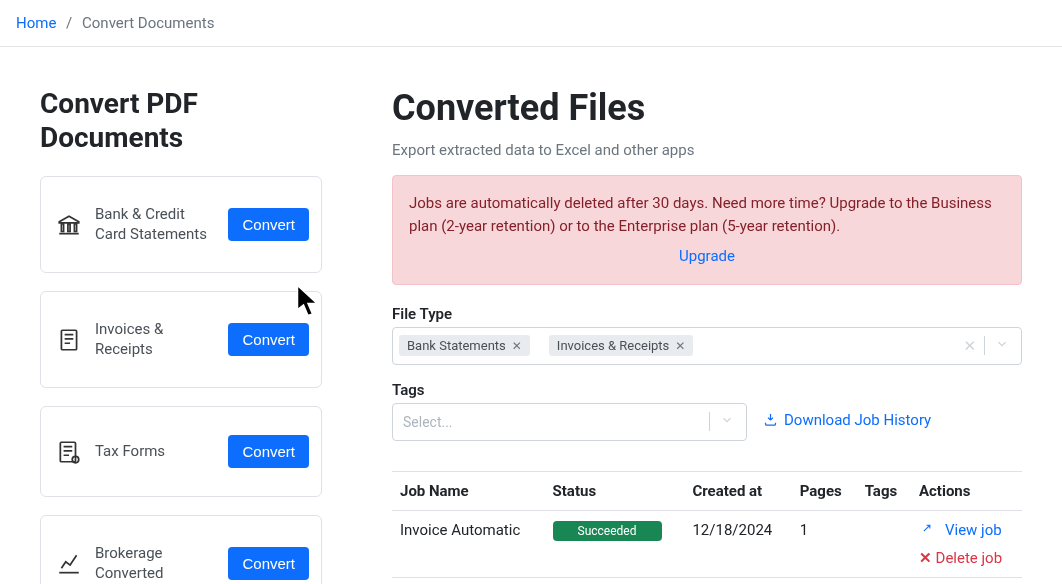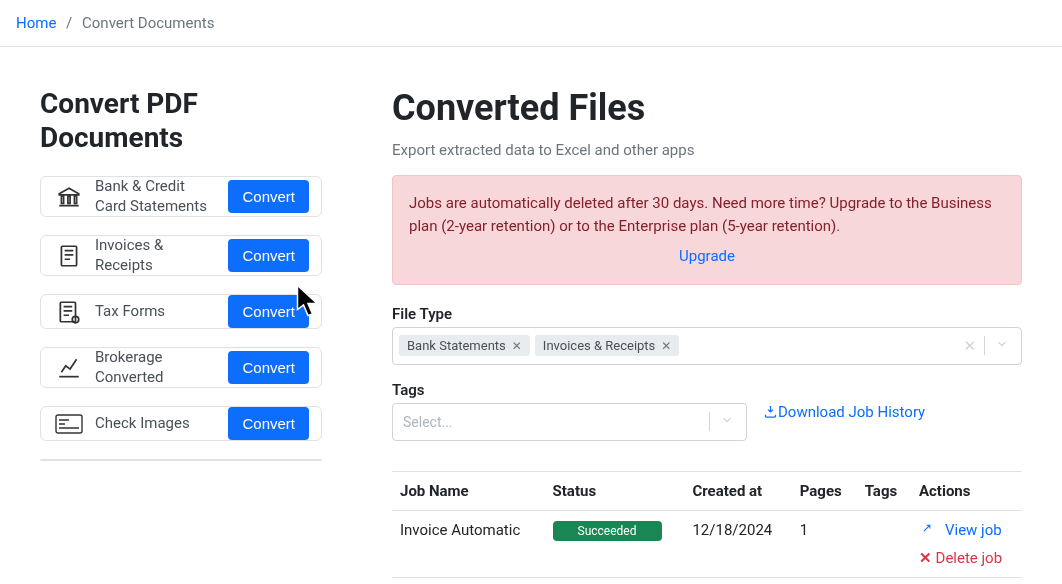--- a/index.html
+++ b/index.html
@@ -4,39 +4,39 @@
 <style>
 * { box-sizing: border-box; margin: 0; padding: 0; }
 body { font-family: -apple-system, BlinkMacSystemFont, "Segoe UI", Roboto, Arial, sans-serif; background: #fff; color: #212529; width: 1062px; position: relative; }
 .breadcrumb { padding: 14px 16px; font-size: 15px; border-bottom: 1px solid #e5e5e5; }
 .breadcrumb a { color: #0d6efd; text-decoration: none; }
 .breadcrumb .sep { color: #6c757d; margin: 0 6px; }
 .breadcrumb .current { color: #6c757d; }
 .main { display: flex; padding: 40px 40px 0 40px; gap: 70px; }
 .left { width: 282px; flex-shrink: 0; }
 .left h1 { font-size: 28px; font-weight: 700; line-height: 1.2; margin-bottom: 22px; }
-.card { border: 1px solid #dee2e6; border-radius: 6px; padding: 0 12px; display: flex; align-items: center; gap: 10px; margin-bottom: 18px; background: #fff; }
+.card { border: 1px solid #dee2e6; border-radius: 6px; padding: 28px 12px; display: flex; align-items: center; gap: 10px; margin-bottom: 18px; background: #fff; }
 .card-icon { width: 32px; height: 32px; display: flex; align-items: center; justify-content: center; flex-shrink: 0; }
 .card-icon svg { stroke: #333; }
 .card-label { flex: 1; color: #495057; font-size: 15px; line-height: 1.3; }
 .convert-btn { background: #0d6efd; color: #fff; border: none; padding: 8px 14px; border-radius: 4px; font-size: 15px; cursor: pointer; }
 .right { flex: 1; width: 630px; }
 .right h1 { font-size: 36px; font-weight: 700; margin-bottom: 12px; }
 .subtitle { color: #6c757d; margin-bottom: 16px; font-size: 15px; }
 .alert { background: #f8d7da; border: 1px solid #f5c2c7; color: #842029; padding: 16px 16px; border-radius: 4px; margin-bottom: 20px; font-size: 15px; line-height: 1.5; text-align: left; }
 .alert .upgrade { display: block; text-align: center; margin-top: 8px; color: #0d6efd; cursor: pointer; }
 .filter-label { font-weight: 600; font-size: 15px; margin-bottom: 4px; display: block; }
 .select-box { border: 1px solid #ced4da; border-radius: 4px; display: flex; align-items: center; padding: 4px 6px; min-height: 38px; margin-bottom: 16px; }
 .select-box.tags-row { width: 355px; display: inline-flex; margin-right: 16px; }
-.pill { background: #e9ecef; border-radius: 3px; padding: 3px 8px; margin-right: 5px; display: inline-flex; align-items: center; font-size: 13px; color: #495057; }
+.pill { background: #e9ecef; border-radius: 3px; padding: 3px 8px; margin-right: 19px; display: inline-flex; align-items: center; font-size: 13px; color: #495057; }
 .pill .x { margin-left: 6px; color: #6c757d; font-size: 12px; cursor: pointer; }
 .clear-x { margin-left: auto; padding: 0 8px 0 12px; color: #ced4da; cursor: pointer; font-size: 15px; }
 .chev { border-left: 1px solid #ced4da; padding: 0 6px 0 10px; color: #ced4da; }
 .placeholder { color: #adb5bd; font-size: 14px; padding-left: 4px; flex: 1; }
-.download-link { color: #0d6efd; font-size: 15px; text-decoration: none; display: inline-flex; align-items: center; vertical-align: top; }
+.download-link { color: #0d6efd; font-size: 15px; text-decoration: none; display: inline-flex; align-items: center; gap: 6px; vertical-align: top; margin-top: 8px; }
 .tags-download-row { display: flex; align-items: flex-start; }
 table { width: 100%; border-collapse: collapse; margin-top: 14px; }
 th { text-align: left; padding: 10px 8px; border-top: 1px solid #dee2e6; border-bottom: 1px solid #dee2e6; font-weight: 700; font-size: 15px; }
 td { padding: 10px 8px; border-bottom: 1px solid #dee2e6; vertical-align: top; font-size: 15px; }
 .badge-success { background: #198754; color: #fff; padding: 3px 25px; border-radius: 4px; font-size: 12px; display: inline-block; text-align: right; }
 .action-link { color: #0d6efd; text-decoration: none; display: inline-flex; align-items: center; gap: 13px; margin-bottom: 10px; }
 .action-delete { color: #dc3545; text-decoration: none; display: inline-flex; align-items: center; gap: 4px; }
 .actions-cell { white-space: nowrap; }
 .cursor { position: absolute; left: 296px; top: 284px; pointer-events: none; }
 </style>

